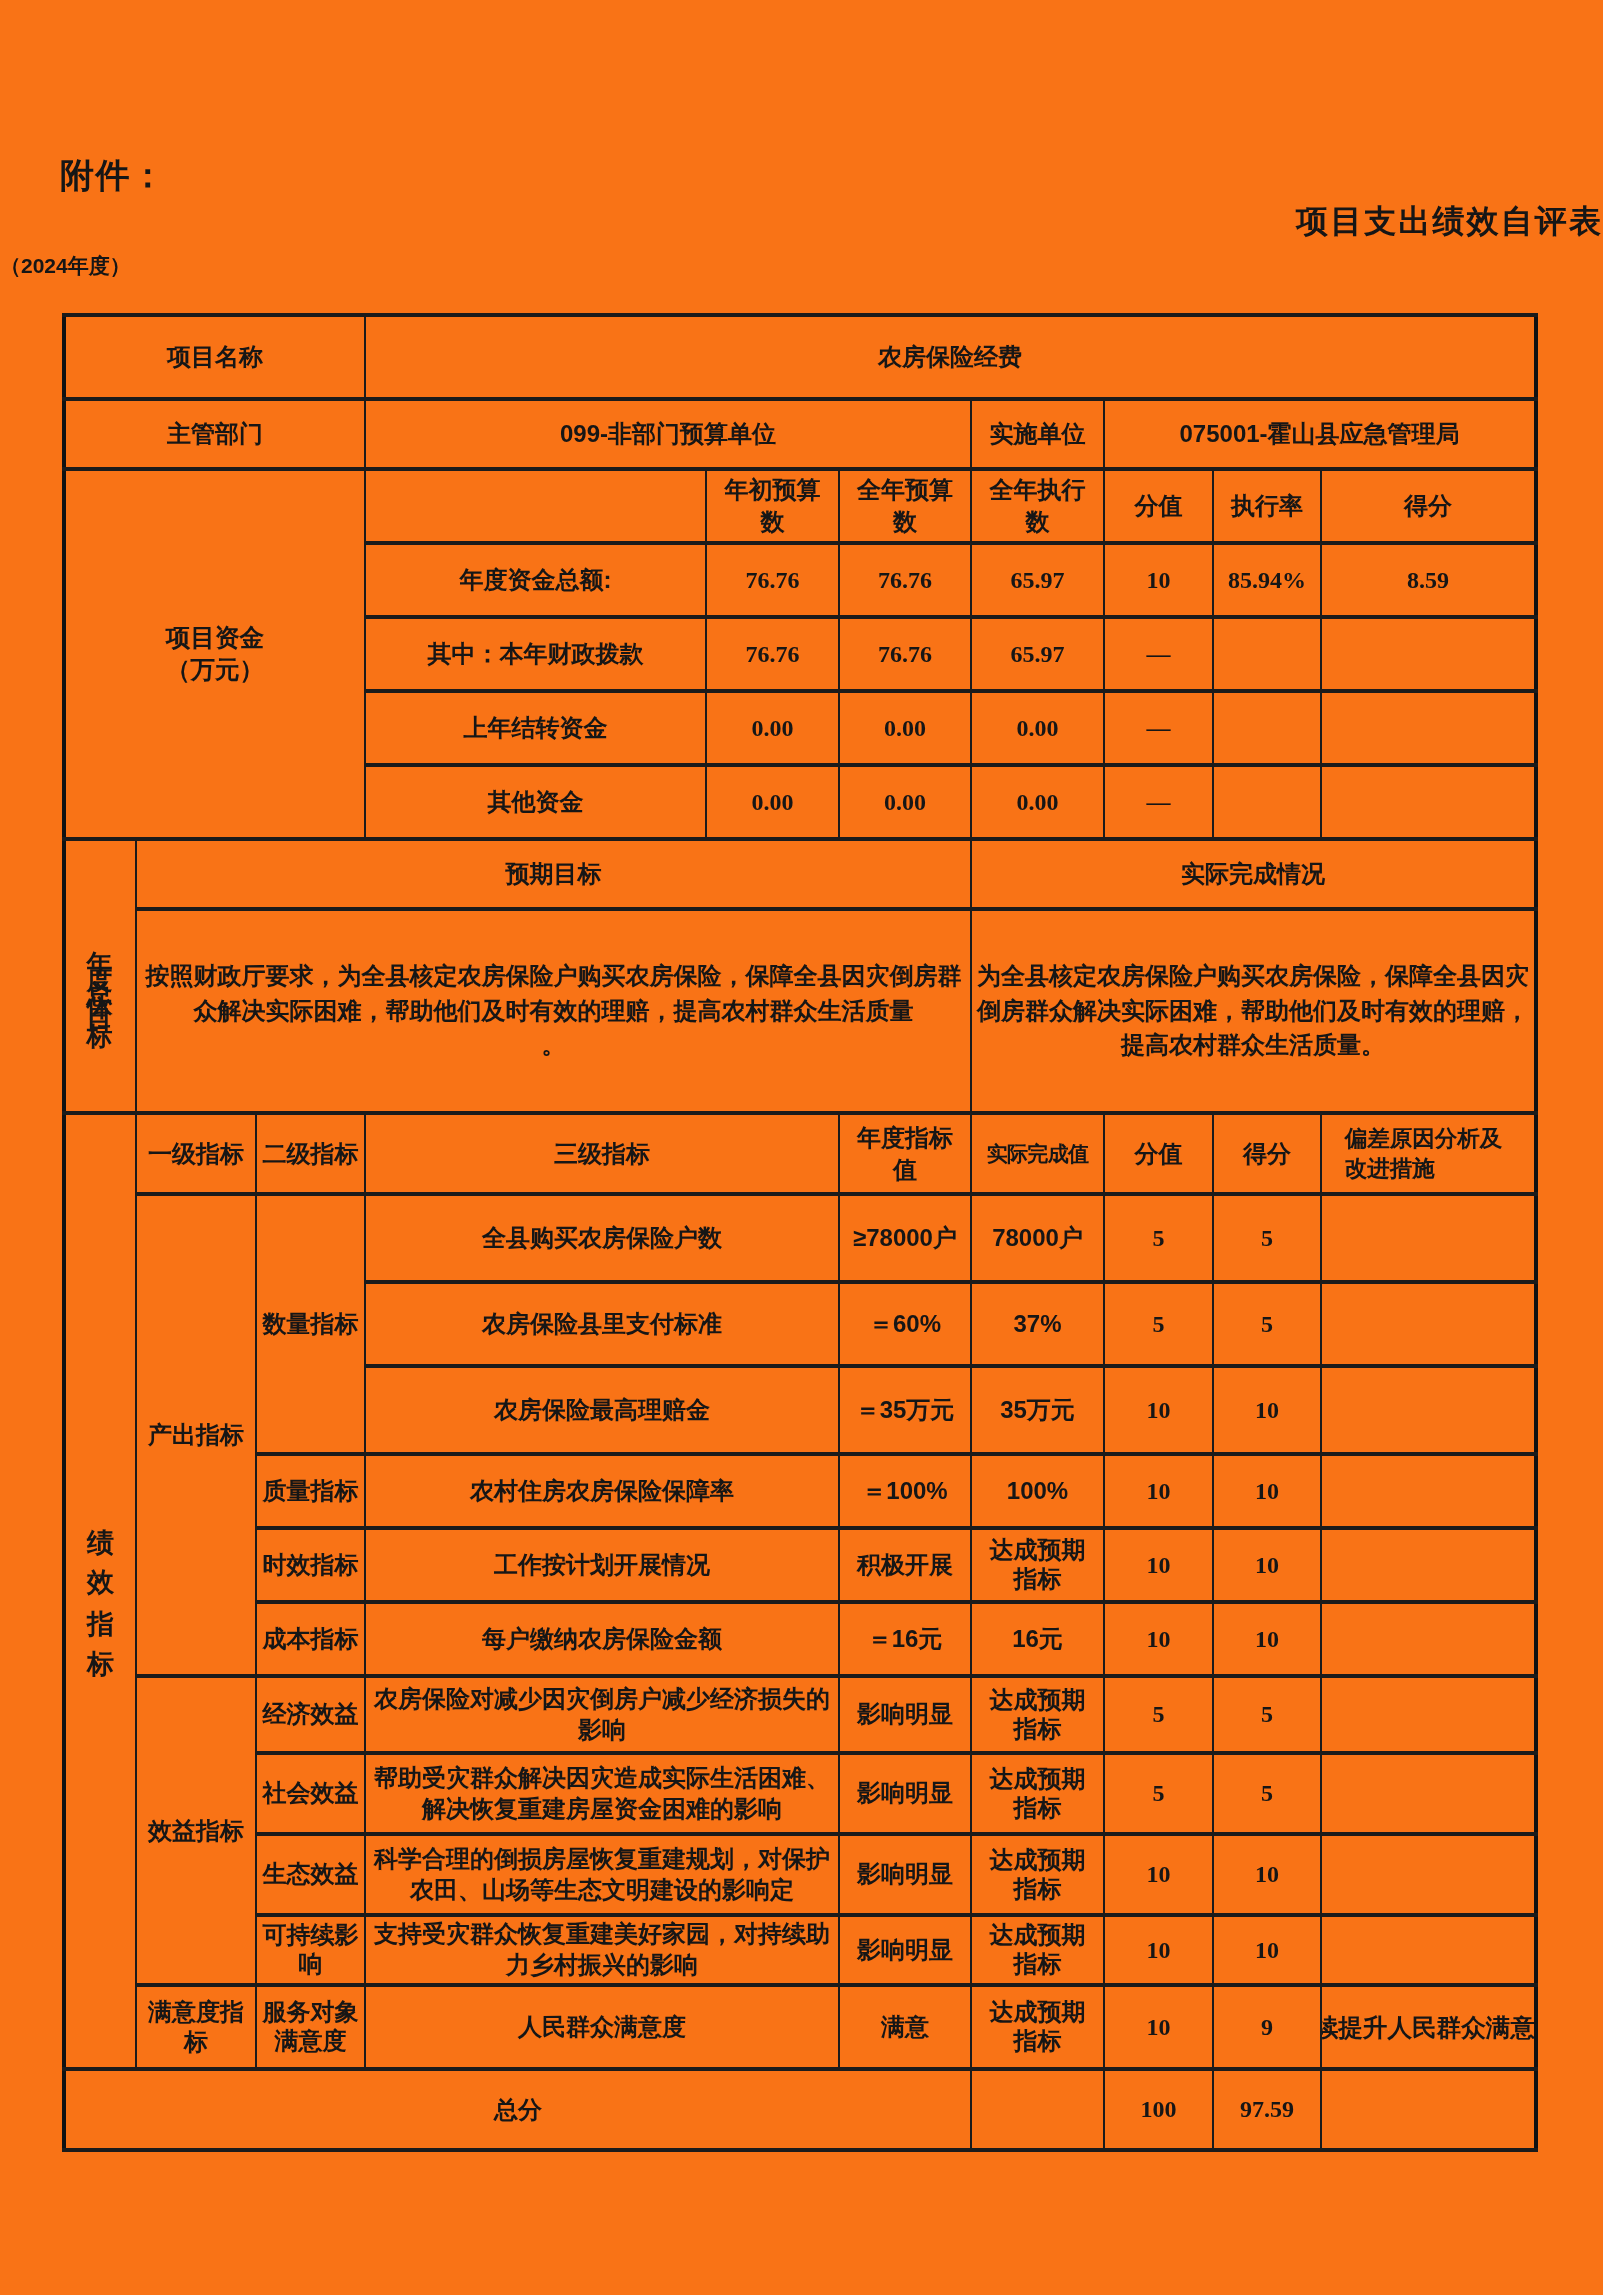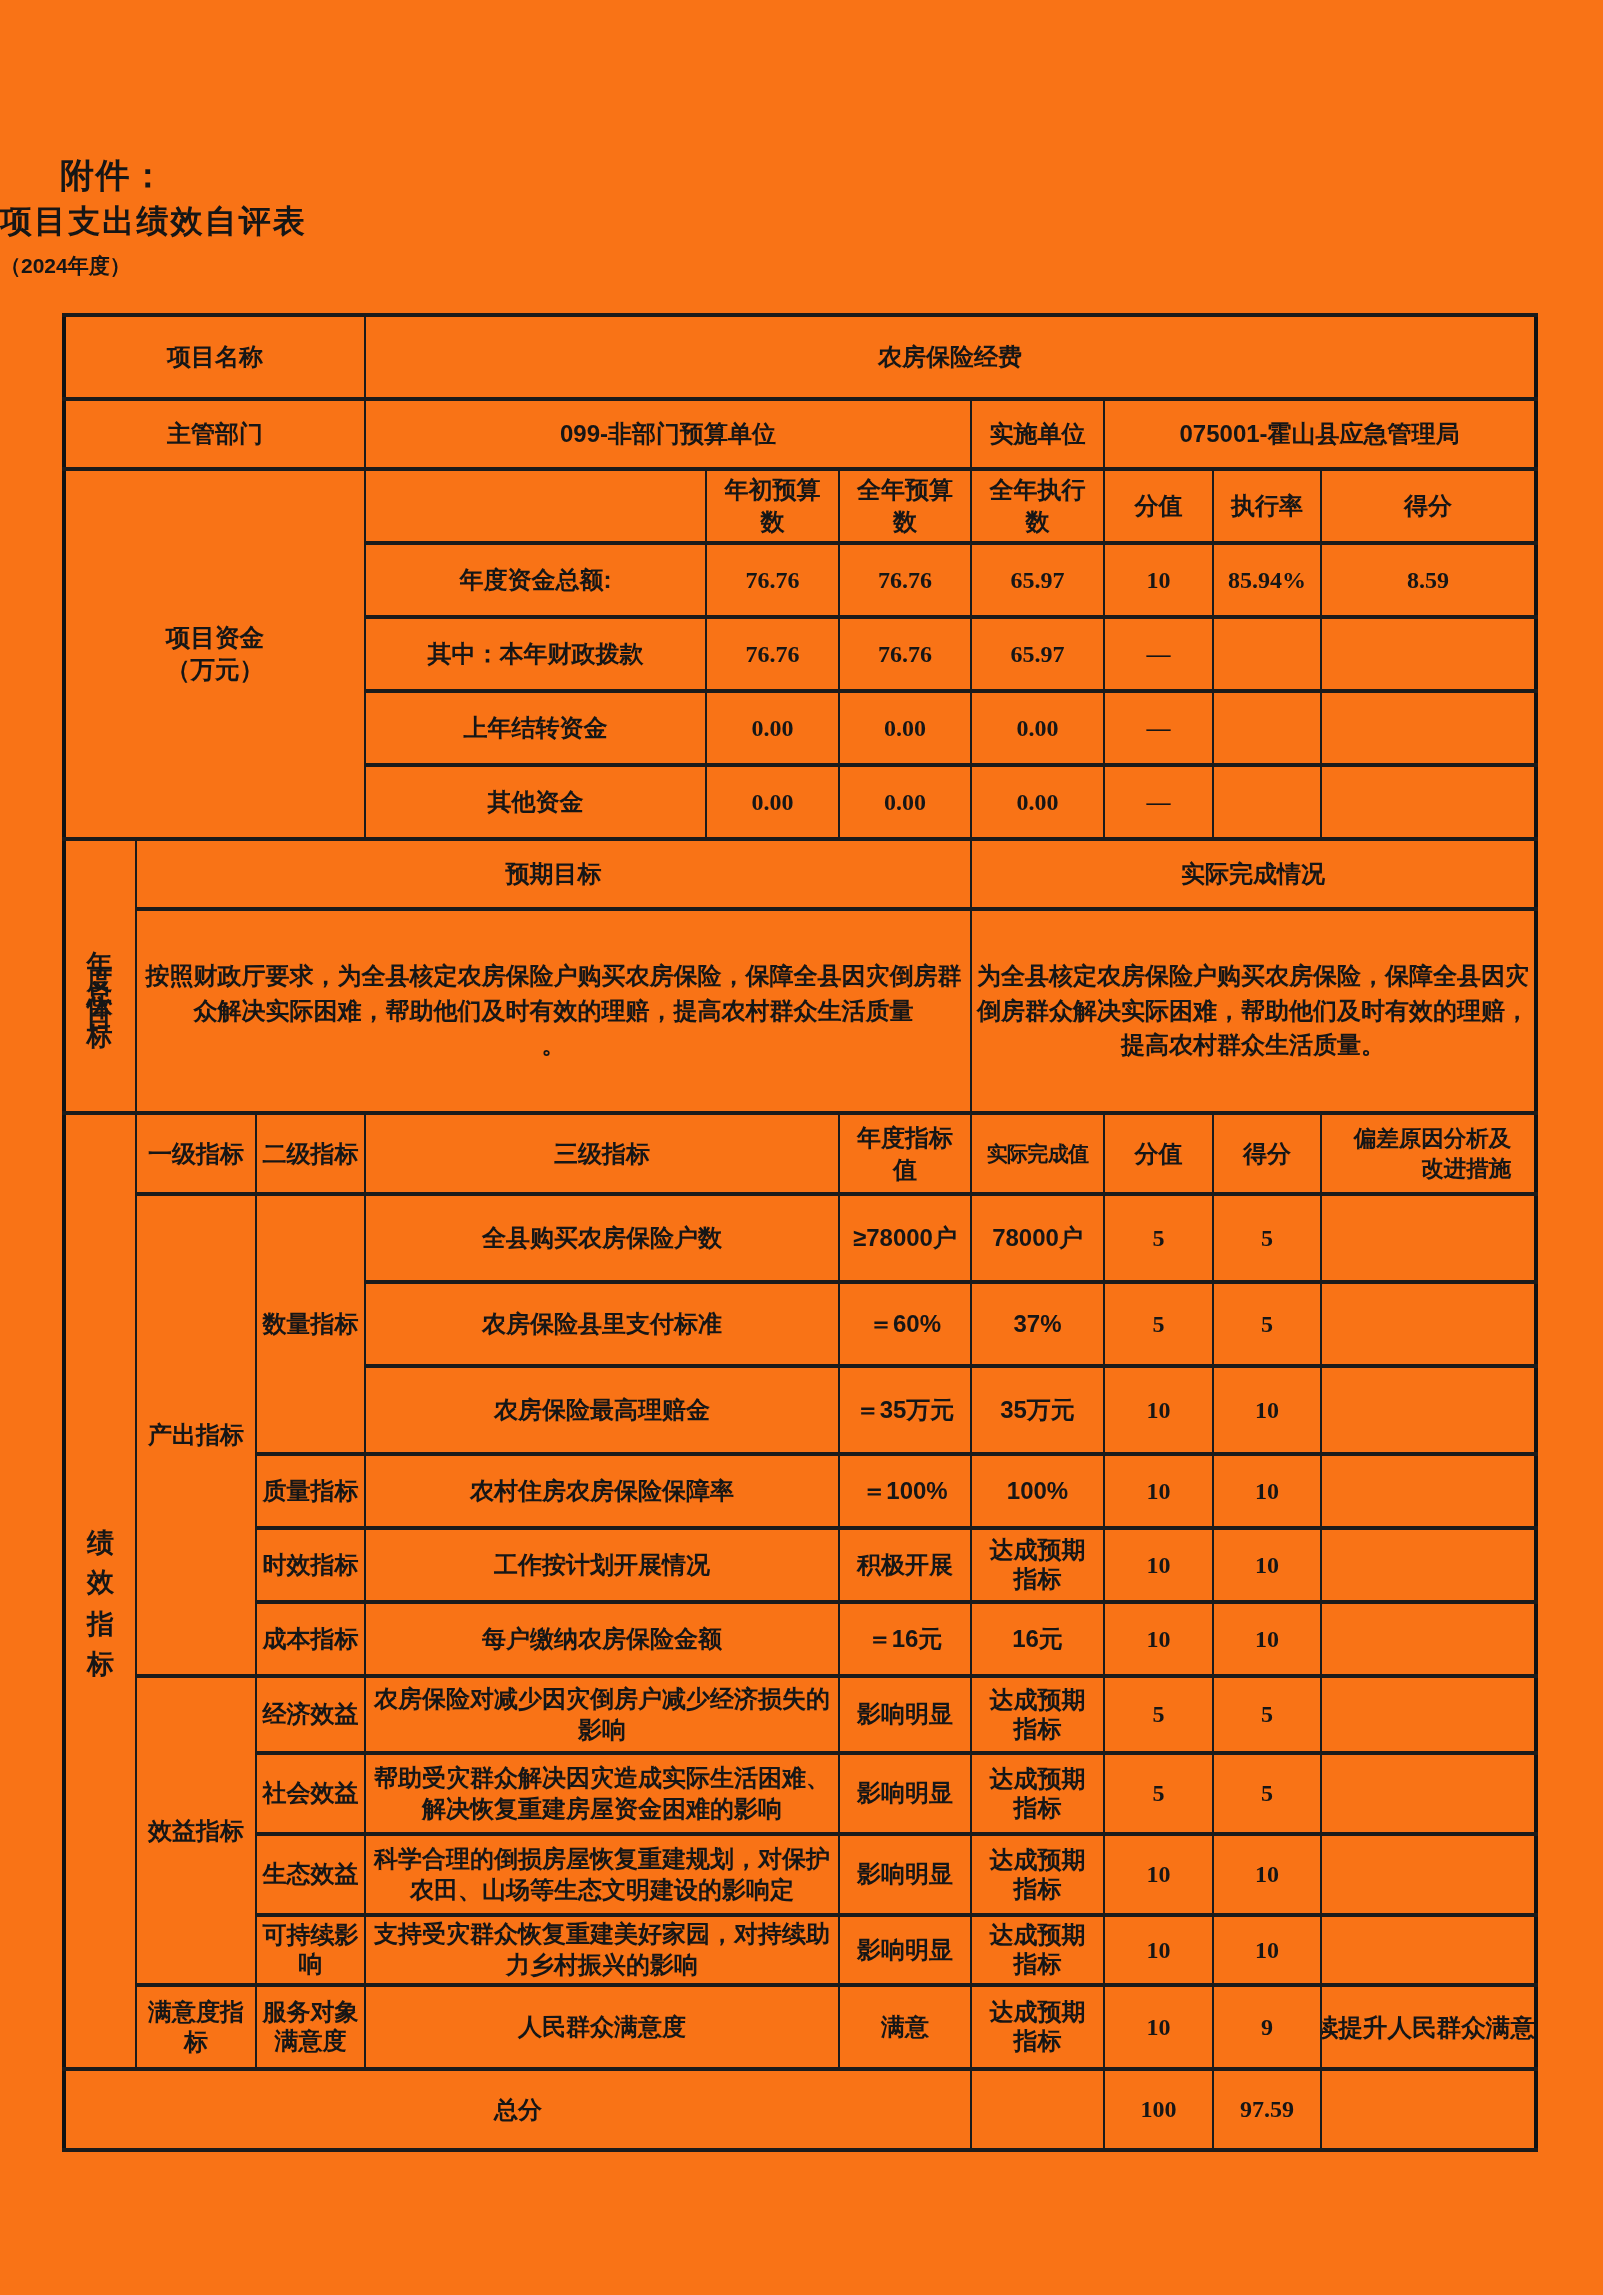--- a/index.html
+++ b/index.html
@@ -1,33 +1,33 @@
 <!DOCTYPE html>
 <html style="font-size:11.3px"><head>
 <meta charset="utf-8">
 <style>
   html,body{margin:0;padding:0;}
   body{background:#e8e8e6;font-family:"Liberation Sans","DejaVu Sans",sans-serif;}
   .sheet{position:relative;width:1603px;height:2295px;margin:0 auto;background:#f97316;color:#161616;overflow:hidden;}
   .attachment{position:absolute;left:60px;top:153px;font-size:34px;font-weight:bold;letter-spacing:1.4px;}
-  .title{position:absolute;top:200px;left:0;width:100%;text-align:left;font-size:32px;font-weight:bold;letter-spacing:2.1px;}
+  .title{position:absolute;top:200px;left:0;width:100%;text-align:right;font-size:32px;font-weight:bold;letter-spacing:2.1px;}
   .subtitle{position:absolute;top:252px;left:0;width:100%;text-align:left;font-size:21px;font-weight:bold;}
   table.main{position:absolute;left:62px;top:313px;width:1472px;table-layout:fixed;border-collapse:collapse;font-weight:bold;}
   table.main td{border:2.1px solid #1b1b1b;text-align:center;vertical-align:middle;font-size:24px;padding:1.4px 2.8px;overflow:hidden;word-break:break-all;}
   table.main tr{border-top:4.2px solid #1b1b1b;border-bottom:4.2px solid #1b1b1b;}
   table.main{border:4.2px solid #111;}
   .num{font-family:Liberation Serif, serif;font-size:24.6px;}
   .hd{font-size:24px;}
   .t3{text-align:left;font-size:22px;padding:1.4px 7px;line-height:1.28;}
   .lvl2{padding:0;font-size:23px;line-height:1.2;}
   .lvl1{padding:0;font-size:24px;line-height:1.25;}
   .target{text-align:right;padding-right:5.6px;font-size:23px;line-height:1.2;}
   .actual{font-size:23px;line-height:1.2;}
   .w4{display:inline-block;width:4.25em;text-align:center;}
-  .w7{display:inline-block;width:7.4em;text-align:right;font-size:22.5px;line-height:1.3;}
+  .w7{display:inline-block;width:7.4em;text-align:left;font-size:22.5px;line-height:1.3;}
   .tight{white-space:nowrap;font-size:21px;letter-spacing:-0.7px;}
   .vside{padding:0;}
   .vtext{writing-mode:vertical-rl;text-orientation:upright;letter-spacing:0.55em;font-size:26px;}
   .vtext2{writing-mode:vertical-rl;text-orientation:upright;letter-spacing:1.5em;font-size:27px;}
   .funding-label div{line-height:1.3;font-size:24.6px;}
   .goal-left{text-align:justify;text-align-last:center;white-space:pre-line;font-size:24px;line-height:1.45;padding:2.8px 9.8px;}
   .goal-right{text-align:center;font-size:24px;line-height:1.45;padding:2.8px 9.8px;}
   .dev-cell{position:relative;overflow:visible;}
   .dev-overflow{position:absolute;left:-8.4px;top:50%;transform:translateY(-50%);white-space:nowrap;font-size:24.6px;}
   .score{font-family:"Liberation Serif","DejaVu Serif",serif;font-size:24.6px;}

